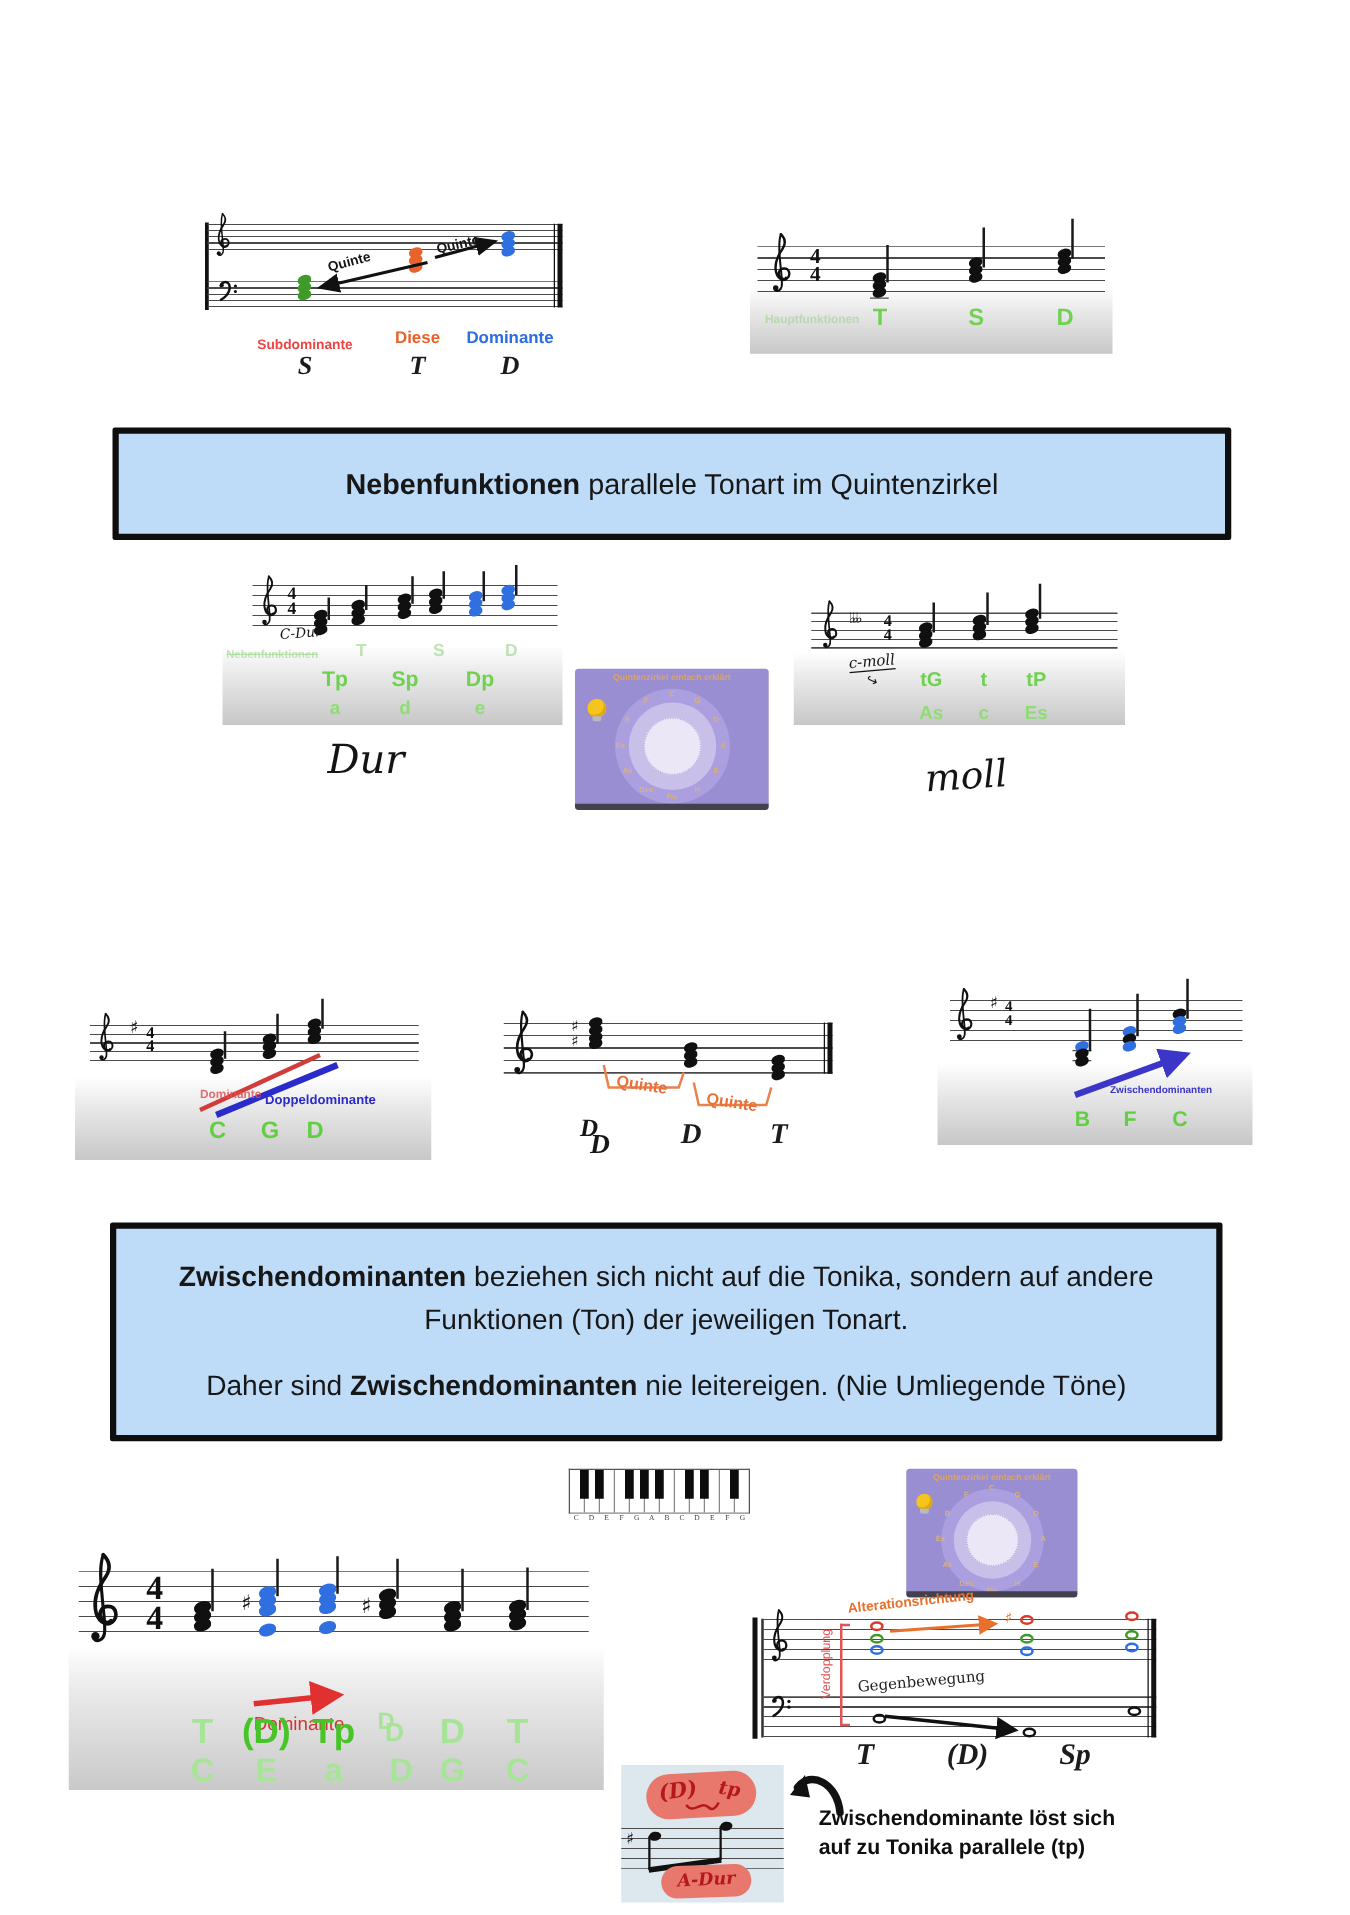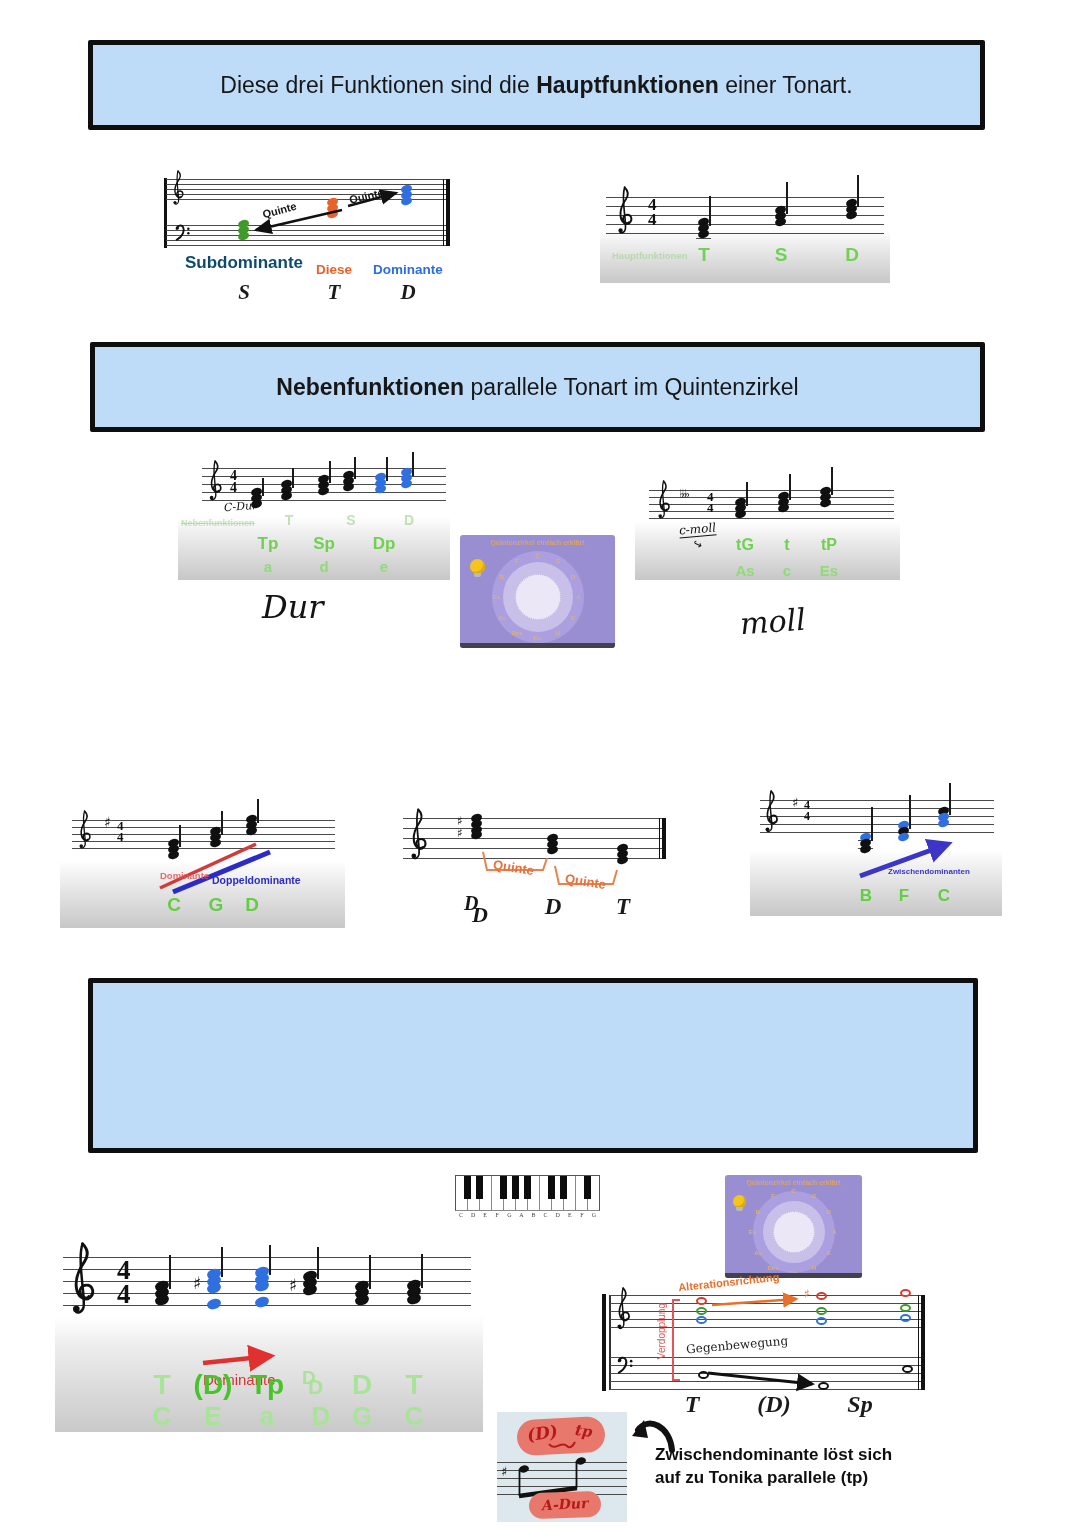--- a/index.html
+++ b/index.html
@@ -72,25 +72,20 @@
   .klet span{flex:1;text-align:center;font-family:"Liberation Serif",serif;font-size:6px;color:#444;}
 
   .ledger{position:absolute;width:15px;height:1px;background:#4a4a4a;}
   svg{position:absolute;overflow:visible;}
 </style>
 </head>
 <body>
 
 <div class="page">
 
-  <div class="bluebox" style="left:88px;top:40px;width:887px;height:80px;">
-    <div>
-      <span>Diese drei Funktionen sind die </span><b>Hauptfunktionen</b><span> einer Tonart.</span>
-    </div>
-  </div>
 
   <div class="fig white" style="left:150px;top:166px;width:318px;height:142px;">
     <div style="position:absolute;left:14px;top:12px;width:2.5px;height:70px;background:#111;"></div>
     <div class="lines" style="--g:5px;left:16px;right:18px;top:13px;height:21px;"></div>
     <div class="lines" style="--g:5px;left:16px;right:18px;top:59px;height:21px;"></div>
     <div class="dbar" style="left:293px;top:13px;height:67px;"></div>
     <svg class="clef" style="left:20px;top:4px;" width="15" height="38" viewBox="0 0 28 76">
       <path d="M15 2 C20 7 21 13 17 19 C10 29 8 36 9 44 C10 53 17 58 22 54 C27 50 25 42 19 42 C13 42 11 48 14 52 C16 55 20 55 21 53" fill="none" stroke="#101010" stroke-width="2.8" stroke-linecap="round"></path>
       <path d="M15 2 C12 11 13 22 14 32 C15 46 17 55 16 63 C15 68 10 70 8 67" fill="none" stroke="#101010" stroke-width="2.4" stroke-linecap="round"></path>
       <circle cx="9" cy="65" r="3.2" fill="#101010"></circle>
@@ -120,21 +115,21 @@
       <defs>
           <marker id="ah1" markerWidth="8" markerHeight="8" refX="6" refY="3" orient="auto">
             <path d="M0 0 L7 3 L0 6 Z" fill="#111"></path>
           </marker>
         </defs>
       <line x1="192" y1="44" x2="106" y2="64" stroke="#111" stroke-width="2.6" marker-end="url(#ah1)"></line>
       <line x1="198" y1="40" x2="246" y2="27" stroke="#111" stroke-width="2.6" marker-end="url(#ah1)"></line>
     </svg>
     <span class="abs" style="left:112px;top:38px;font-size:11px;font-weight:bold;transform:rotate(-15deg);">Quinte</span>
     <span class="abs" style="left:199px;top:24px;font-size:11px;font-weight:bold;transform:rotate(-13deg);">Quinte</span>
-    <span class="glabel" style="left:94px;top:87px;font-size:17px;color:#0c4a6e;">Subdominante</span>
+    <span class="glabel" style="left:94px;top:104px;font-size:11px;color:#ef4444;">Subdominante</span>
     <span class="glabel" style="left:184px;top:96px;font-size:13.5px;color:#e8632c;">Diese</span>
     <span class="glabel" style="left:258px;top:96px;font-size:13.5px;color:#2b6de2;">Dominante</span>
     <span class="glabel serif" style="left:94px;top:114px;font-size:21px;color:#1b1b1b;">S</span>
     <span class="glabel serif" style="left:184px;top:114px;font-size:21px;color:#1b1b1b;">T</span>
     <span class="glabel serif" style="left:258px;top:114px;font-size:21px;color:#1b1b1b;">D</span>
   </div>
 
   <div class="fig" style="left:600px;top:180px;width:290px;height:103px;">
     <div class="lines" style="--g:9px;left:6px;right:6px;top:17px;height:37px;"></div>
     <svg class="clef" style="left:14px;top:6px;" width="20" height="52" viewBox="0 0 28 76">
@@ -425,20 +420,26 @@
         </defs>
       <line x1="110" y1="86" x2="198" y2="54" stroke="#3b35c8" stroke-width="5" marker-end="url(#ah2)"></line>
     </svg>
     <span class="abs" style="left:138px;top:77px;font-size:8px;font-weight:bold;color:#3b35c8;">Zwischendominanten</span>
     <span class="glabel" style="left:116px;top:96px;font-size:17px;color:#62ce41;">B</span>
     <span class="glabel" style="left:154px;top:96px;font-size:17px;color:#62ce41;">F</span>
     <span class="glabel" style="left:194px;top:96px;font-size:17px;color:#62ce41;">C</span>
   </div>
 
   <div class="bluebox" style="left:88px;top:978px;width:890px;height:175px;font-size:22.5px;gap:20px;padding:0 20px;box-sizing:border-box;">
+    <div style="max-width:850px;">
+      <b>Zwischendominanten</b><span> beziehen sich nicht auf die Tonika, sondern auf andere Funktionen (Ton) der jeweiligen Tonart.</span>
+    </div>
+    <div style="max-width:880px;">
+      <span>Daher sind </span><b>Zwischendominanten</b><span> nie leitereigen. (Nie Umliegende Töne)</span>
+    </div>
   </div>
 
   <div class="abs" style="left:455px;top:1175px;width:145px;height:58px;background:#fff;">
     <div class="wkeys">
       <div class="wk"></div>
         <div class="wk"></div>
         <div class="wk"></div>
         <div class="wk"></div>
         <div class="wk"></div>
         <div class="wk"></div>

